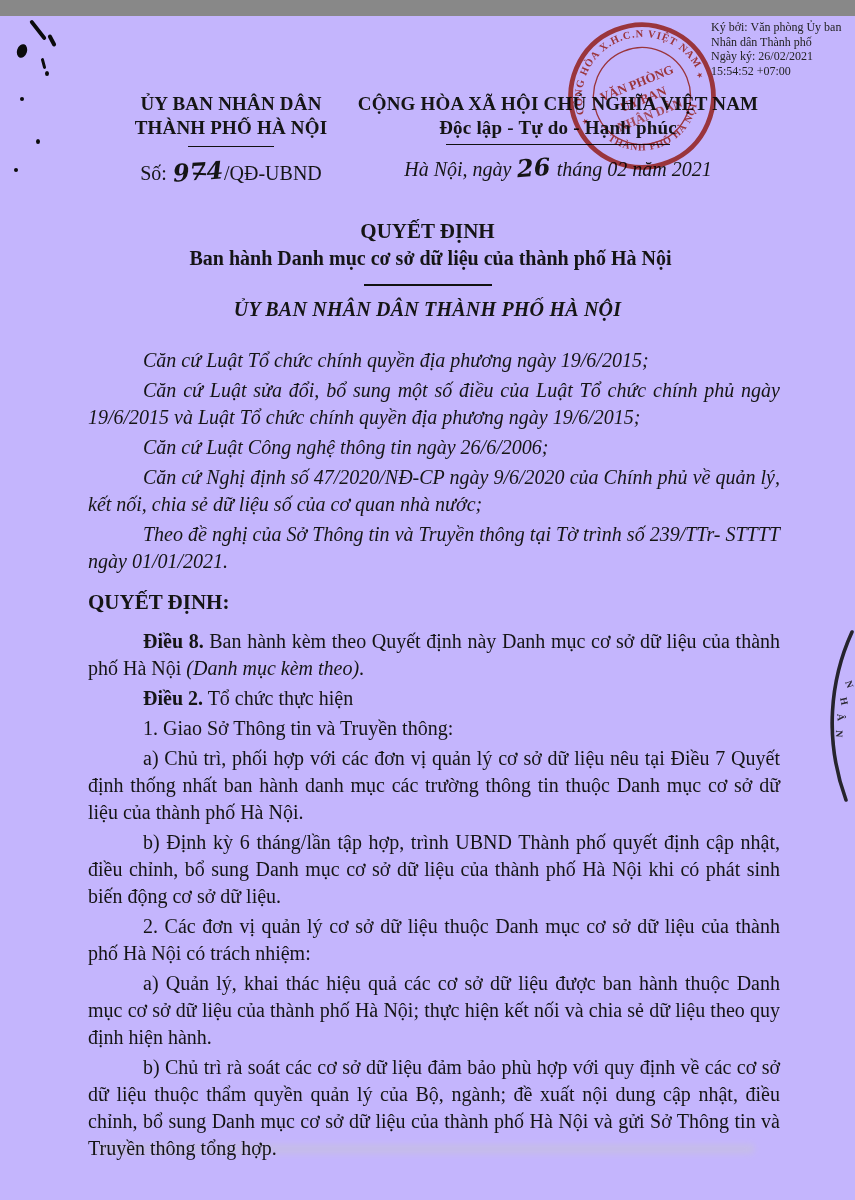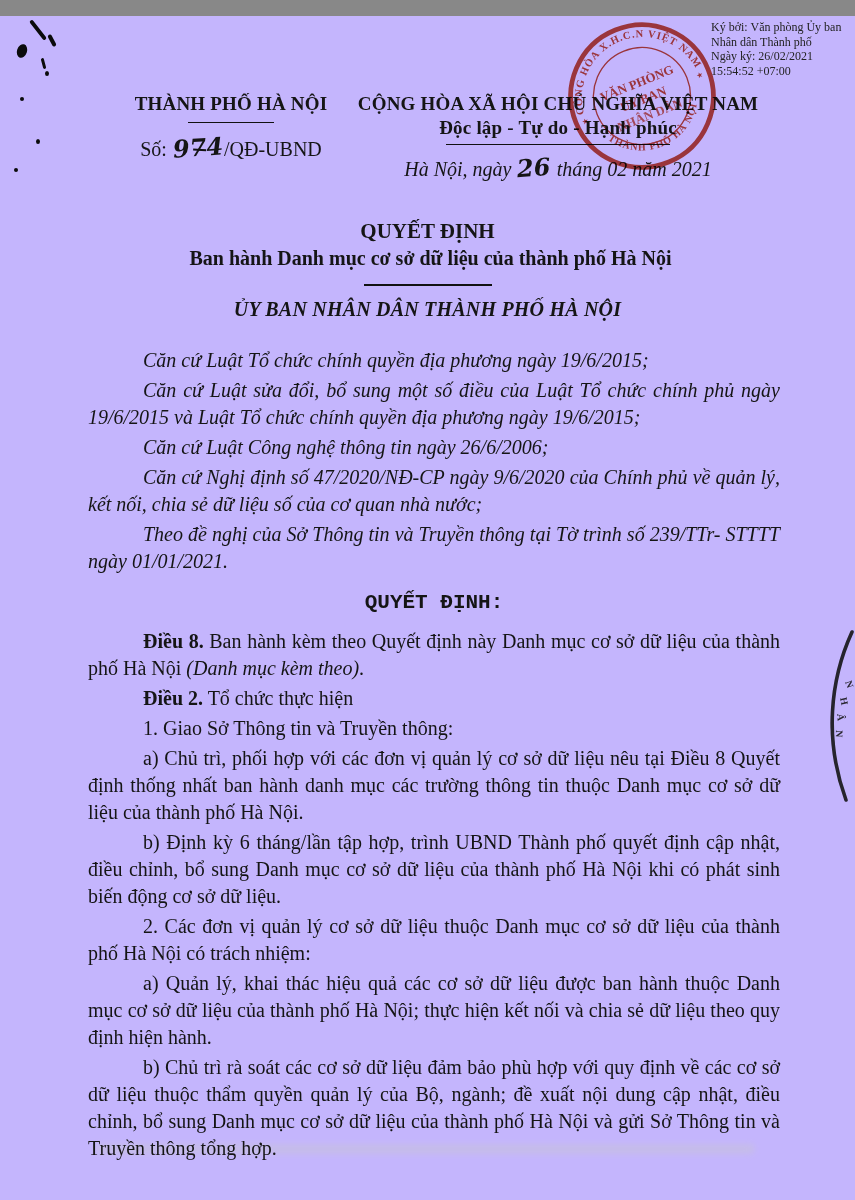--- a/index.html
+++ b/index.html
@@ -68,24 +68,23 @@
   .authority{font-weight:bold;font-size:20px;margin-top:12px;letter-spacing:.2px;font-style:italic;}
   
   .body-text{
     position:absolute;left:88px;top:331px;width:692px;
     font-size:20px;line-height:27px;text-align:justify;
   }
   .body-text p{margin:0 0 3px 0;text-indent:55px;}
   .it{font-style:italic;}
   .b{font-weight:bold;}
   .decide-heading{
-    text-align:center;text-indent:0 !important;
+    text-indent:0 !important;
     font-weight:bold;font-size:21px;
     margin:14px 0 12px 0 !important;
-    font-family:Liberation Mono, monospace;
   }
 </style>
 </head>
 <body>
 
 <div class="page">
 
   <div class="mark m1"></div>
   <div class="mark m2"></div>
   <div class="mark m3"></div>
@@ -97,20 +96,21 @@
   <div class="streak"></div>
 
   <div class="sig-note">
     <div>Ký bởi: Văn phòng Ủy ban</div>
     <div>Nhân dân Thành phố</div>
     <div>Ngày ký: 26/02/2021</div>
     <div>15:54:52 +07:00</div>
   </div>
 
   <div class="hdr-left">
+    <div class="hdr-bold">ỦY BAN NHÂN DÂN</div>
     <div class="hdr-bold">THÀNH PHỐ HÀ NỘI</div>
     <div class="hdr-rule rule-left"></div>
     <div class="doc-number"><span>Số:</span>
       <span class="hand hand-num">974</span><span>/QĐ-UBND</span></div>
   </div>
 
   <div class="hdr-right">
     <div class="hdr-bold">CỘNG HÒA XÃ HỘI CHỦ NGHĨA VIỆT NAM</div>
     <div class="hdr-bold">Độc lập - Tự do - Hạnh phúc</div>
     <div class="hdr-rule rule-right"></div>
@@ -162,20 +162,20 @@
     <p class="it">Căn cứ Nghị định số 47/2020/NĐ-CP ngày 9/6/2020 của Chính phủ về quản lý, kết nối, chia sẻ dữ liệu số của cơ quan nhà nước;</p>
     <p class="it">Theo đề nghị của Sở Thông tin và Truyền thông tại Tờ trình số 239/TTr- STTTT ngày 01/01/2021.</p>
 
     <p class="decide-heading">QUYẾT ĐỊNH:</p>
 
     <p><span class="b">Điều 8.</span><span> Ban hành kèm theo Quyết định này Danh mục cơ sở dữ liệu của thành phố Hà Nội </span><span class="it">(Danh mục kèm theo)</span><span>.</span></p>
 
     <p><span class="b">Điều 2.</span><span> Tổ chức thực hiện</span></p>
 
     <p>1. Giao Sở Thông tin và Truyền thông:</p>
-    <p>a) Chủ trì, phối hợp với các đơn vị quản lý cơ sở dữ liệu nêu tại Điều 8 Quyết định thống nhất ban hành danh mục các trường thông tin thuộc Danh mục cơ sở dữ liệu của thành phố Hà Nội.</p>
+    <p>a) Chủ trì, phối hợp với các đơn vị quản lý cơ sở dữ liệu nêu tại Điều 7 Quyết định thống nhất ban hành danh mục các trường thông tin thuộc Danh mục cơ sở dữ liệu của thành phố Hà Nội.</p>
     <p>b) Định kỳ 6 tháng/lần tập hợp, trình UBND Thành phố quyết định cập nhật, điều chỉnh, bổ sung Danh mục cơ sở dữ liệu của thành phố Hà Nội khi có phát sinh biến động cơ sở dữ liệu.</p>
     <p>2. Các đơn vị quản lý cơ sở dữ liệu thuộc Danh mục cơ sở dữ liệu của thành phố Hà Nội có trách nhiệm:</p>
     <p>a) Quản lý, khai thác hiệu quả các cơ sở dữ liệu được ban hành thuộc Danh mục cơ sở dữ liệu của thành phố Hà Nội; thực hiện kết nối và chia sẻ dữ liệu theo quy định hiện hành.</p>
     <p>b) Chủ trì rà soát các cơ sở dữ liệu đảm bảo phù hợp với quy định về các cơ sở dữ liệu thuộc thẩm quyền quản lý của Bộ, ngành; đề xuất nội dung cập nhật, điều chỉnh, bổ sung Danh mục cơ sở dữ liệu của thành phố Hà Nội và gửi Sở Thông tin và Truyền thông tổng hợp.</p>
   </div>
 
 </div>
 
 </body></html>

